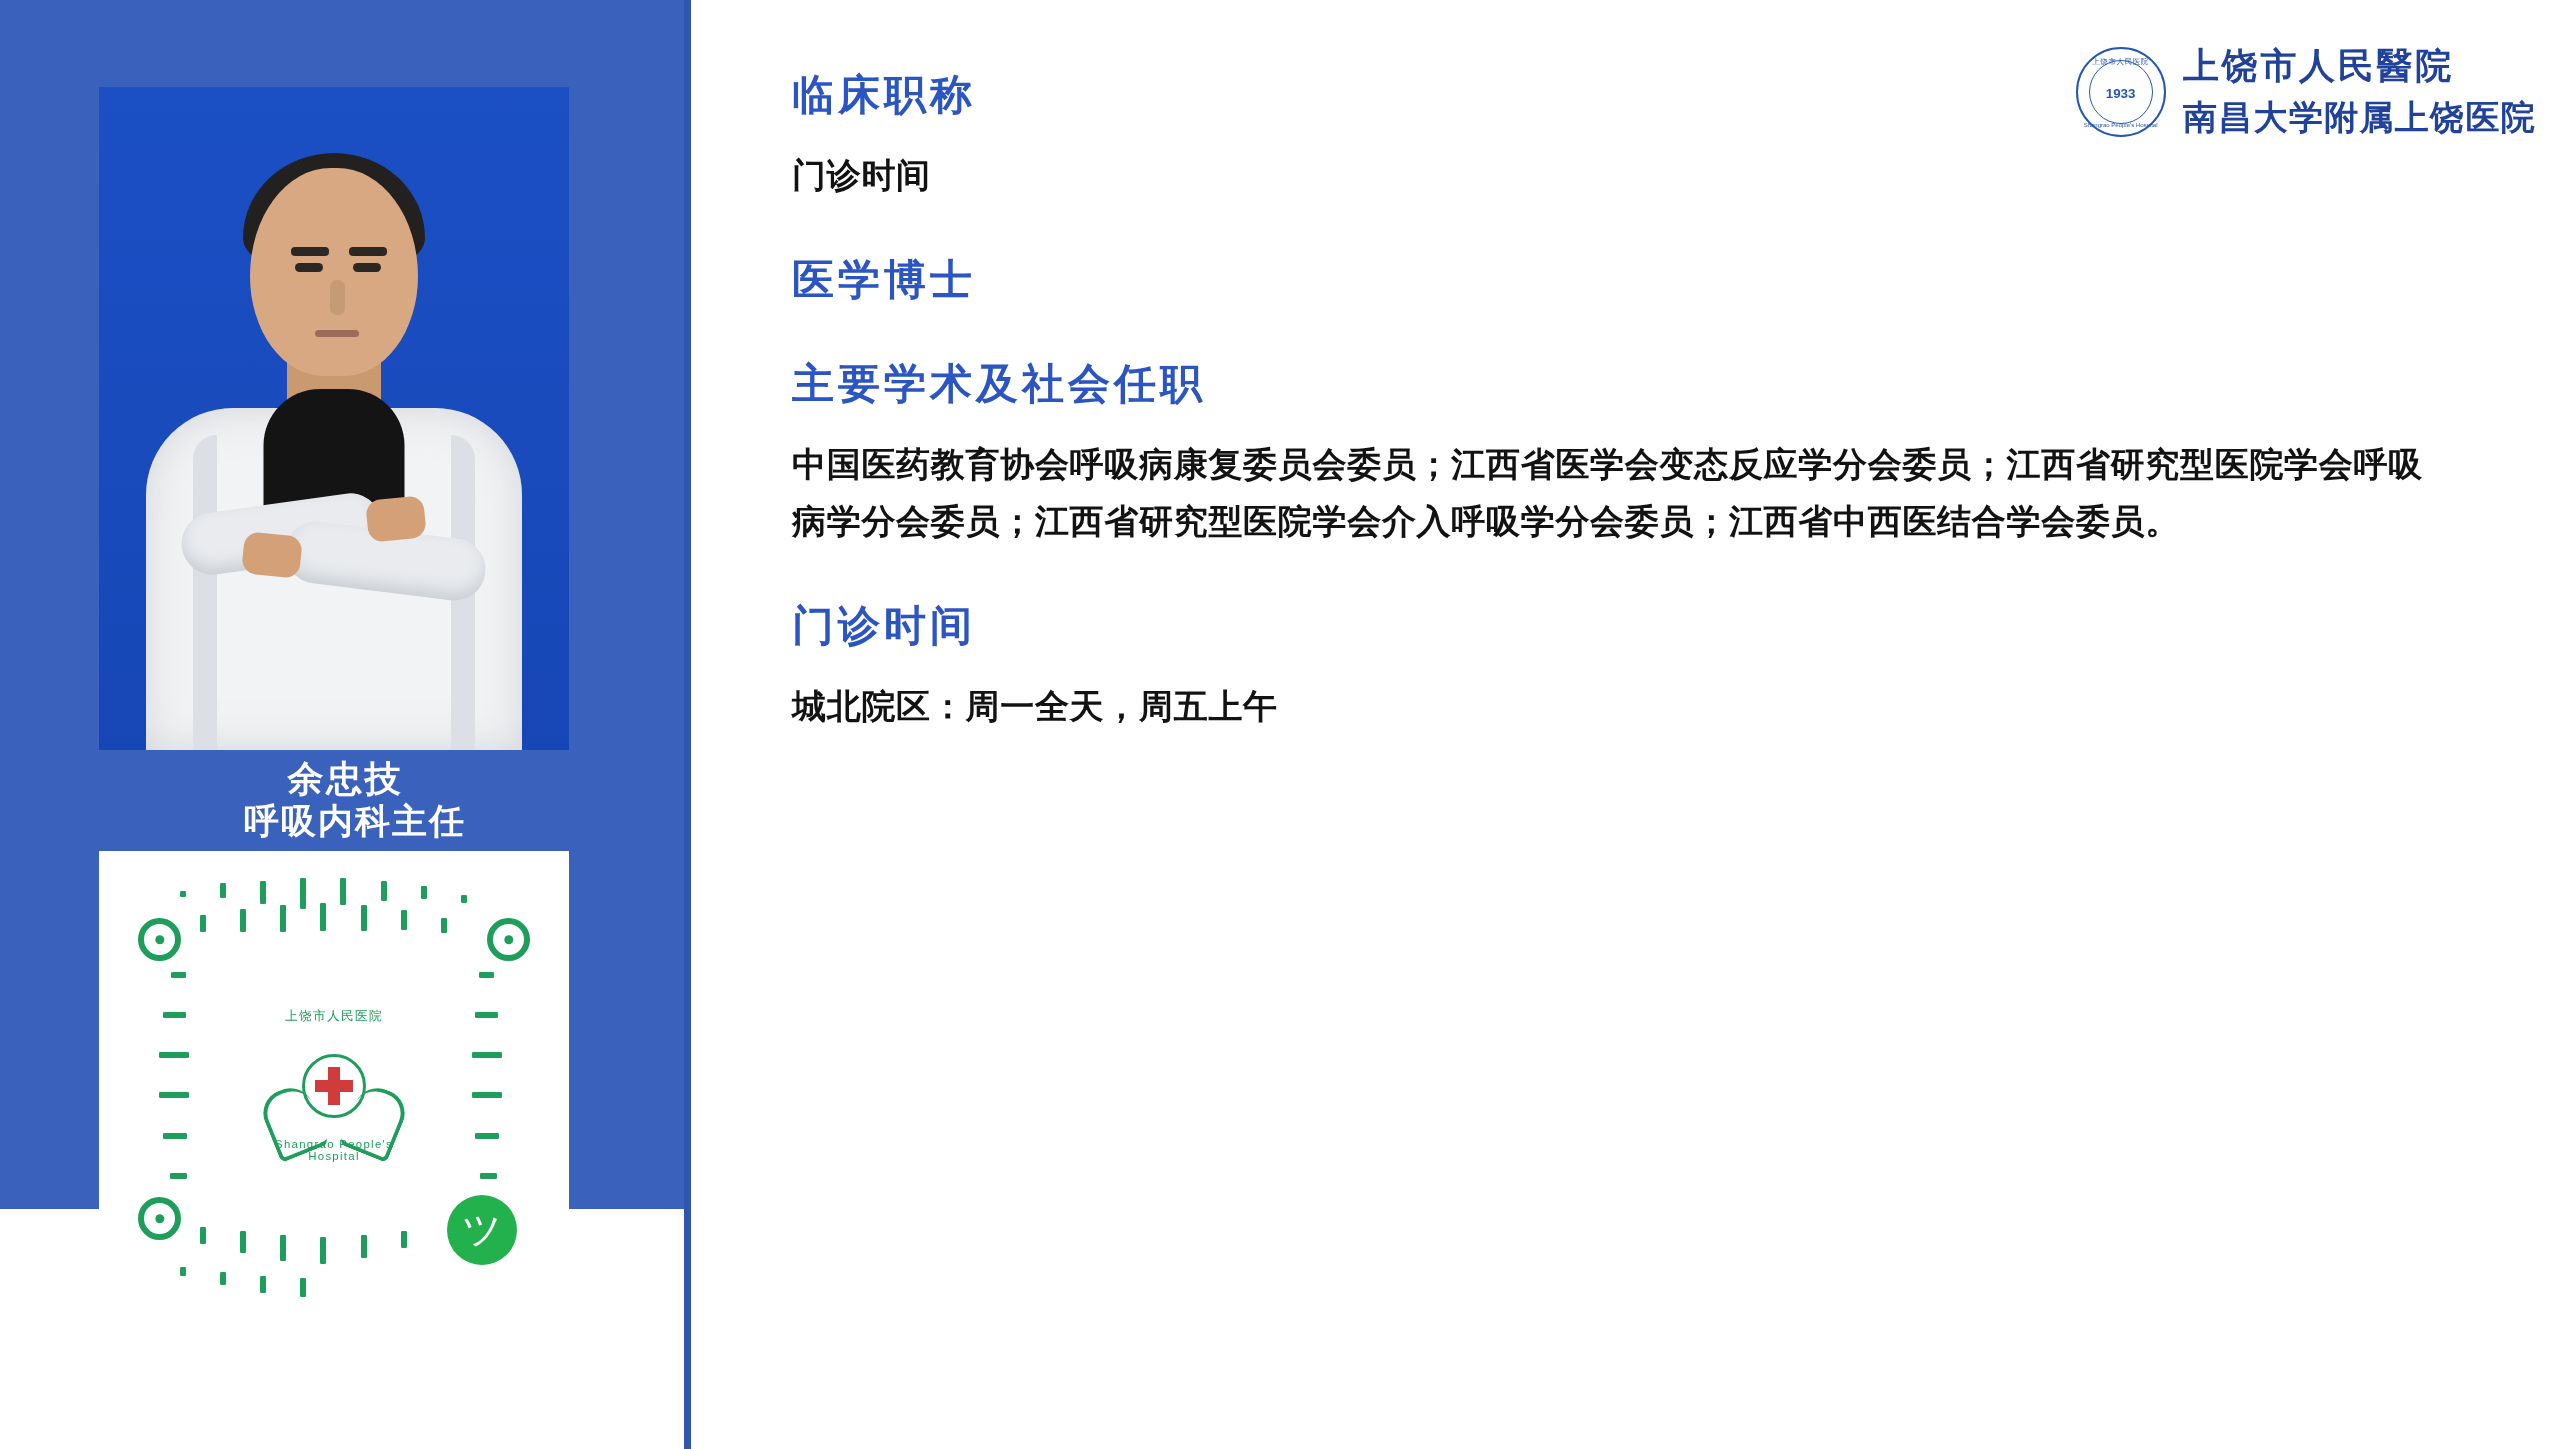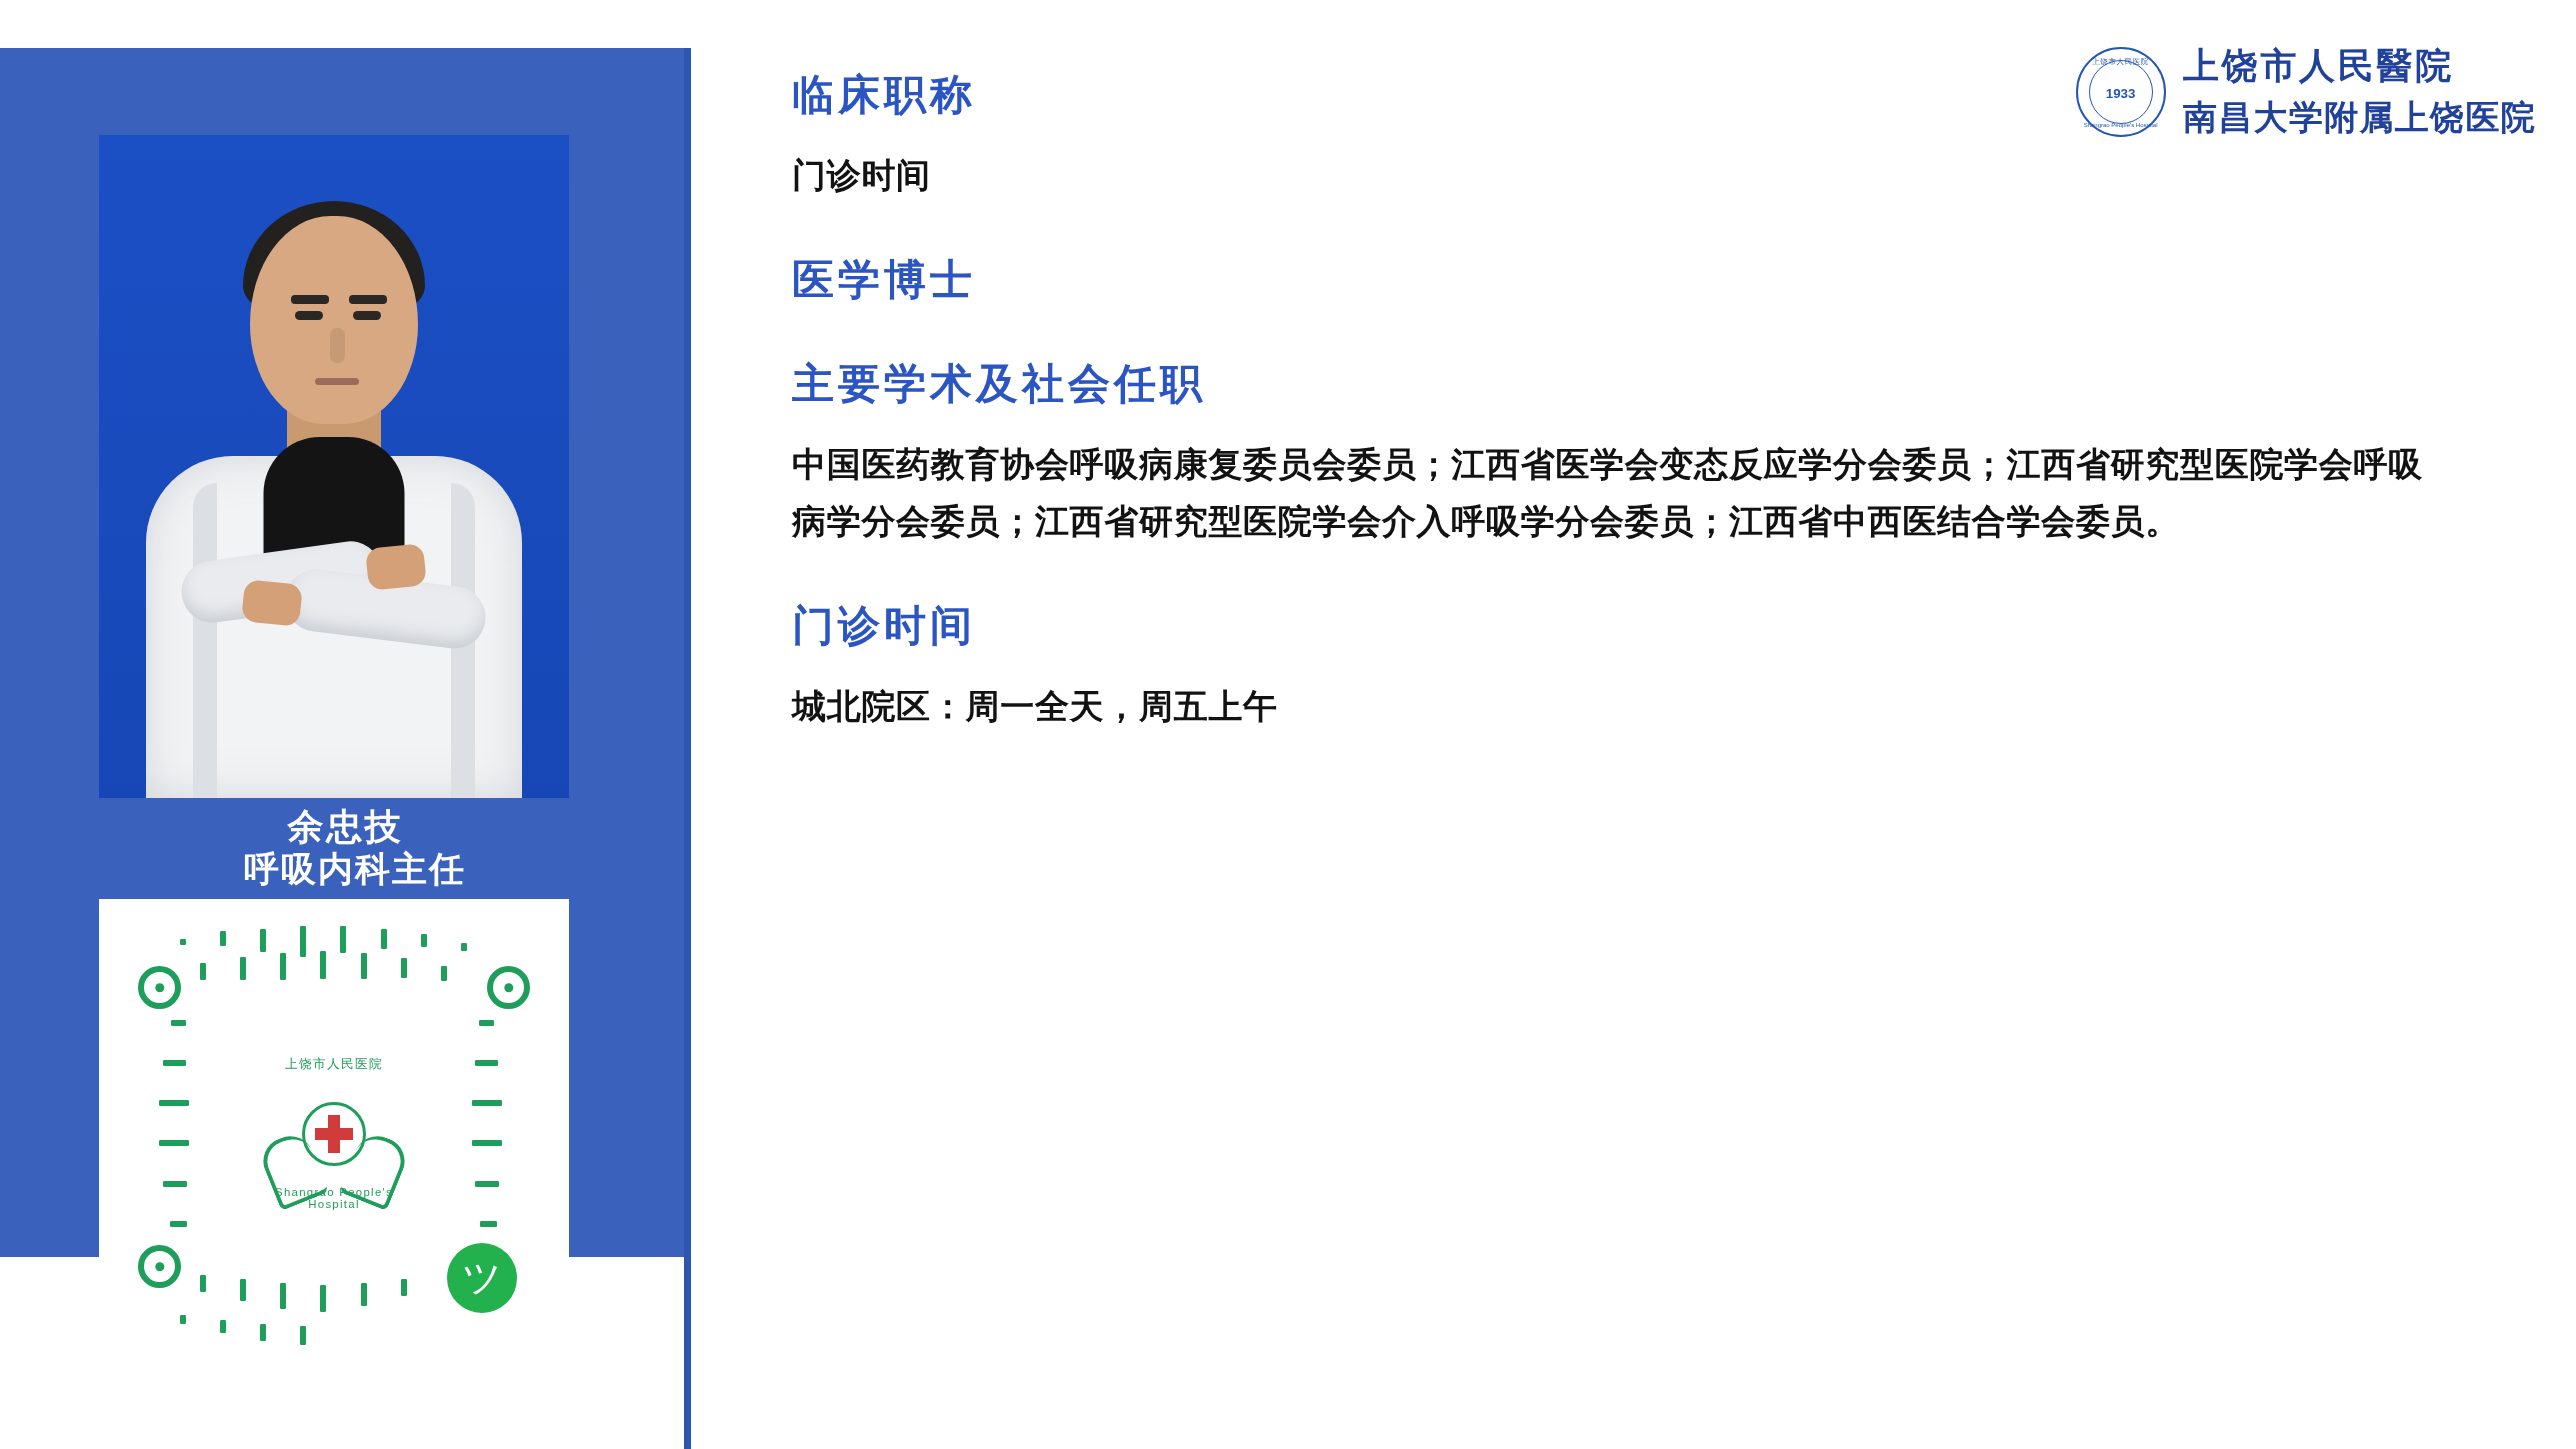--- a/index.html
+++ b/index.html
@@ -21,21 +21,20 @@
     display: flex;
   }
 
   
   .left-panel {
     position: relative;
     width: 691px;
     height: 1209px;
     background: #3a62bd;
     flex: 0 0 691px;
-    margin-top: 48px;
   }
   .left-panel-edge {
     position: absolute;
     top: 0;
     right: 0;
     width: 6.7px;
     height: 1449px;
     background: #2f55ae;
   }
   .photo-frame {

